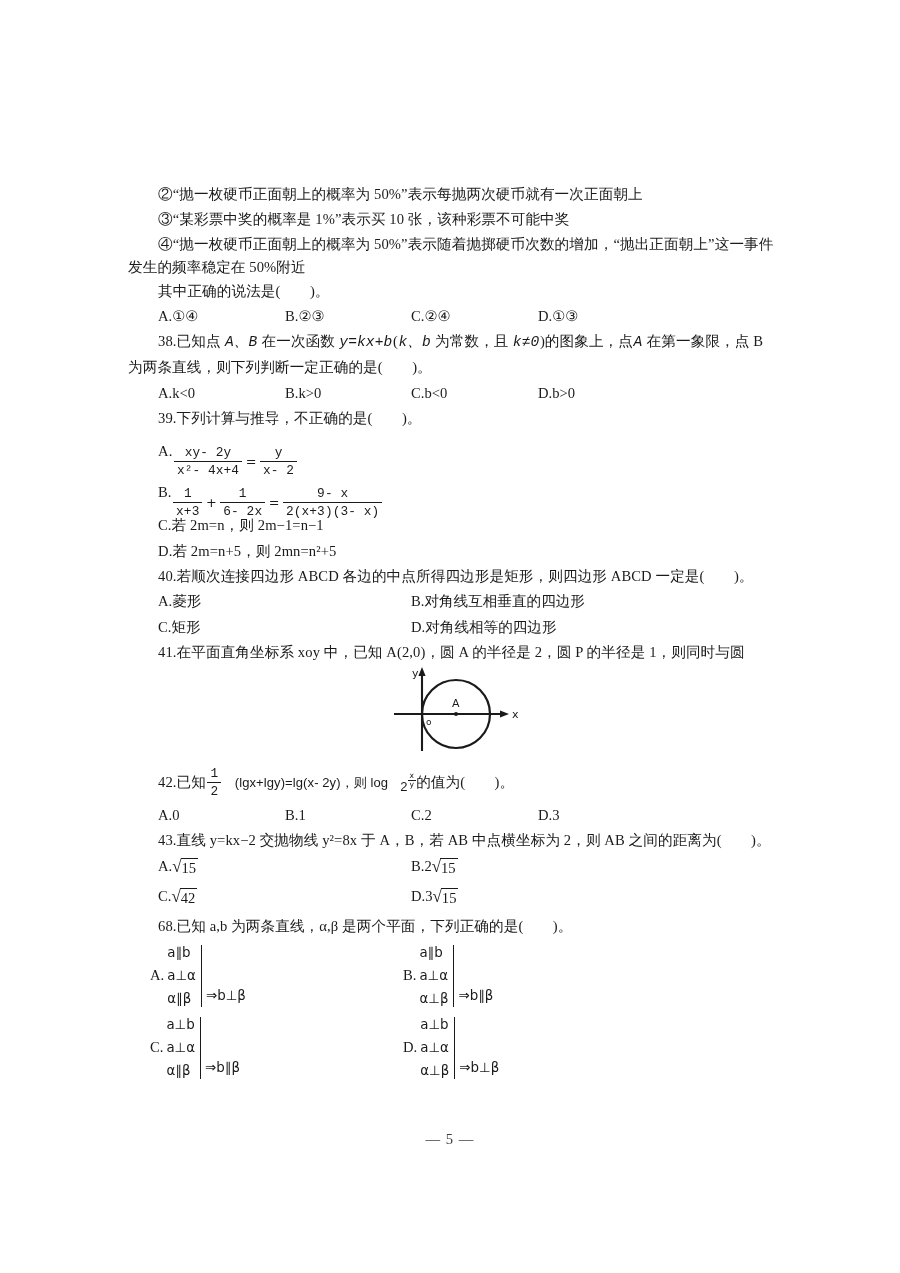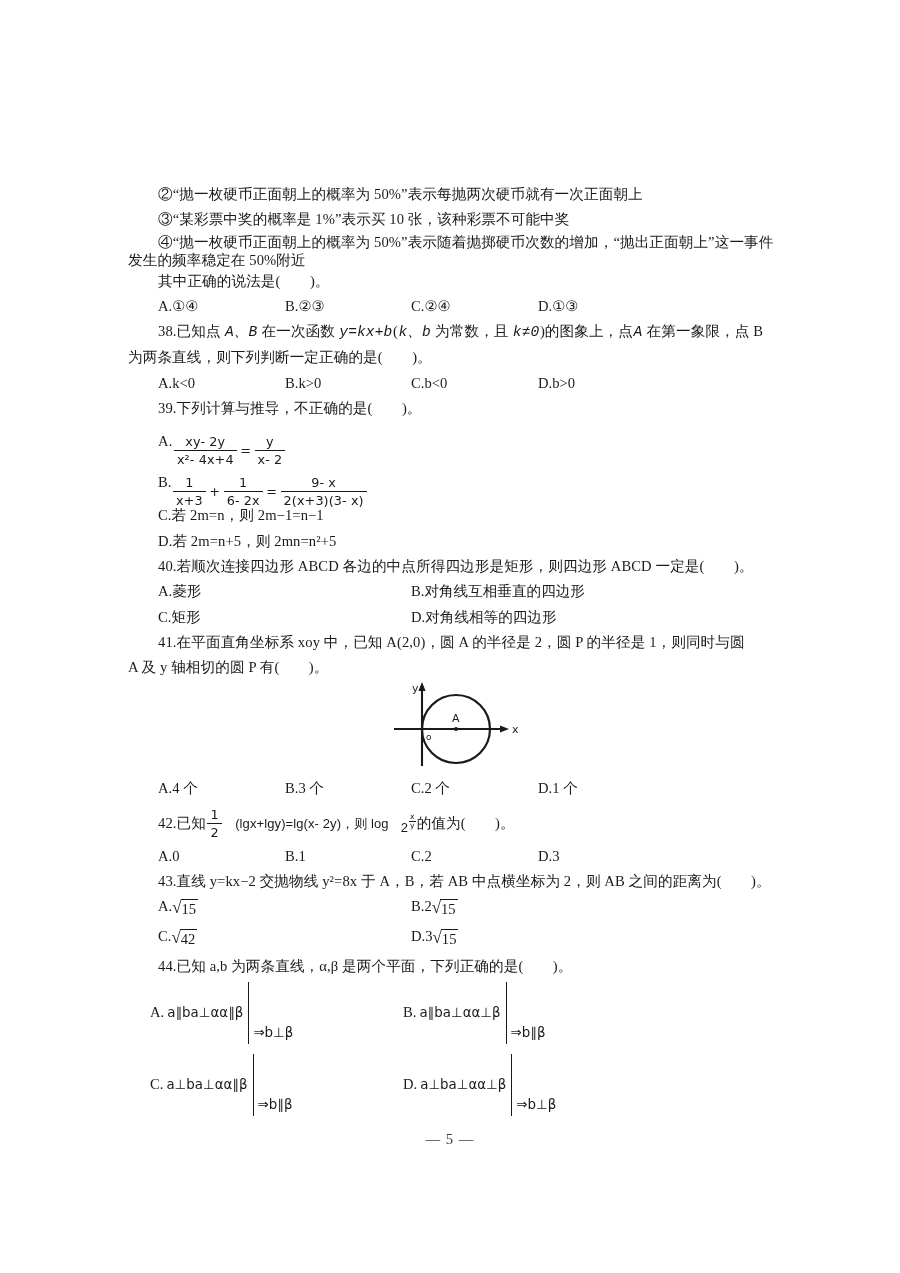--- a/index.html
+++ b/index.html
@@ -30,21 +30,21 @@
   
   .line {
     font-size: 14.6px;
     line-height: 25.3px;
     white-space: nowrap;
     letter-spacing: 0.1px;
   }
   .indent { padding-left: 30px; }
   .flow {
     font-size: 14.6px;
-    line-height: 18px;
+    line-height: 23px;
     text-indent: 30px;
     letter-spacing: 0.1px;
   }
   
   .mi {
     font-family: Liberation Mono, monospace;
     font-style: italic;
     padding: 0 0.5px;
   }
   
@@ -74,21 +74,21 @@
     vertical-align: middle;
     font-family: "DejaVu Sans", sans-serif;
     font-size: 12.4px;
     line-height: 1.12;
     margin: 0 1.5px;
     position: relative;
     top: -0.5px;
   }
   .frac > .num { padding: 0 3px 0.5px 3px; }
   .frac > .den { padding: 2px 3px 0 3px; border-top: 1.1px solid #1a1a1a; }
-  .frac.tall { font-size: 12.8px; }
+  .frac.tall { font-size: 12.8px; font-family: Liberation Mono, monospace; }
   .eqrow {
     display: inline-flex;
     align-items: center;
     font-family: "DejaVu Sans", sans-serif;
     font-size: 12.8px;
   }
   .eqrow .op { padding: 0 2px; }
 
   
   .supfrac {
@@ -142,20 +142,21 @@
     font-size: 13.4px;
   }
   .logicgrp .lbl {
     font-family: "Liberation Serif", "DejaVu Serif", serif;
     font-size: 14.6px;
     padding-right: 3px;
     align-self: center;
   }
   .conds {
     display: flex;
+    flex-direction: column;
     line-height: 23px;
     padding-right: 5px;
   }
   .conds > div { white-space: nowrap; }
   .vbar {
     width: 0;
     border-left: 1.05px solid #1a1a1a;
     height: 62px;
     margin-right: 4px;
   }
@@ -252,47 +253,40 @@
     <div class="optrow optrow2">
       <span class="o c1">A.菱形</span>
       <span class="o c2">B.对角线互相垂直的四边形</span>
     </div>
     <div class="optrow optrow2">
       <span class="o c1">C.矩形</span>
       <span class="o c2">D.对角线相等的四边形</span>
     </div>
 
     <div class="line indent"><span>41.</span><span>在平面直角坐标系 xoy 中，已知 A(2,0)，圆 A 的半径是 2，圆 P 的半径是 1，则同时与圆</span></div>
-    <div class="line">A 及 y 轴相切的圆 P 有(　　)。</div>
 
     <div class="diagram">
       <svg width="150" height="96" viewBox="0 0 150 96">
 
         <line x1="32" y1="88" x2="32" y2="10" stroke="#1a1a1a" stroke-width="2.1"></line>
         <polygon points="32,4 28.4,13 35.6,13" fill="#1a1a1a"></polygon>
 
         <line x1="4" y1="51" x2="112" y2="51" stroke="#1a1a1a" stroke-width="2.1"></line>
         <polygon points="119,51 110,47.4 110,54.6" fill="#1a1a1a"></polygon>
 
         <circle cx="66" cy="51" r="34" fill="none" stroke="#1a1a1a" stroke-width="2.2"></circle>
 
         <circle cx="66" cy="51" r="2.1" fill="#1a1a1a"></circle>
         <text x="36" y="62" font-family="DejaVu Sans, sans-serif" font-size="9" fill="#1a1a1a">o</text>
         <text x="62" y="44" font-family="DejaVu Sans, sans-serif" font-size="11" fill="#1a1a1a">A</text>
         <text x="22" y="14" font-family="DejaVu Sans, sans-serif" font-size="11" fill="#1a1a1a">y</text>
         <text x="122" y="55" font-family="DejaVu Sans, sans-serif" font-size="11" fill="#1a1a1a">x</text>
       </svg>
     </div>
 
-    <div class="optrow">
-      <span class="o o1">A.4 个</span>
-      <span class="o o2">B.3 个</span>
-      <span class="o o3">C.2 个</span>
-      <span class="o o4">D.1 个</span>
-    </div>
 
     <div class="line indent" style="height:42px;line-height:42px;"><span>42.</span><span>已知</span><span class="frac tall">
         <span class="num">1</span>
         <span class="den">2</span>
       </span><span class="sansmath">(lgx+lgy)=lg(x- 2y)，则 log</span><span class="sansmath sub">2</span><span class="supfrac">
         <span class="num">x</span>
         <span class="den">y</span>
       </span><span>的值为(　　)。</span></div>
 
     <div class="optrow">
@@ -318,21 +312,21 @@
       <span class="o c1"><span>C.</span><span></span><span class="radical">
             <span class="sign">√</span>
             <span class="rad">42</span>
           </span></span>
       <span class="o c2"><span>D.</span><span>3</span><span class="radical">
             <span class="sign">√</span>
             <span class="rad">15</span>
           </span></span>
     </div>
 
-    <div class="line indent"><span>44.</span><span>已知 a,b 为两条直线，α,β 是两个平面，下列正确的是(　　)。</span></div>
+    <div class="line indent"><span>68.</span><span>已知 a,b 为两条直线，α,β 是两个平面，下列正确的是(　　)。</span></div>
 
     <div class="logicblock">
       <div class="logicgrp" style="left:22px;top:2px;">
         <span class="lbl">A.</span>
         <span class="conds">
           <div>a∥b</div>
           <div>a⊥α</div>
           <div>α∥β</div>
         </span>
         <span class="vbar"></span>

